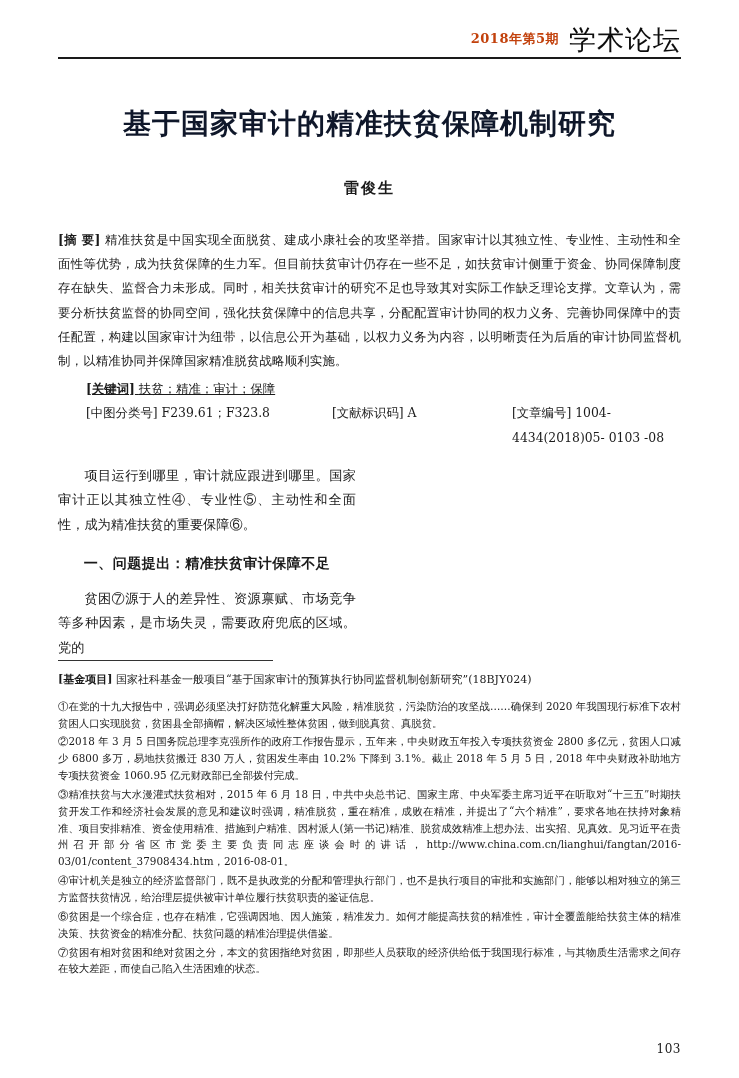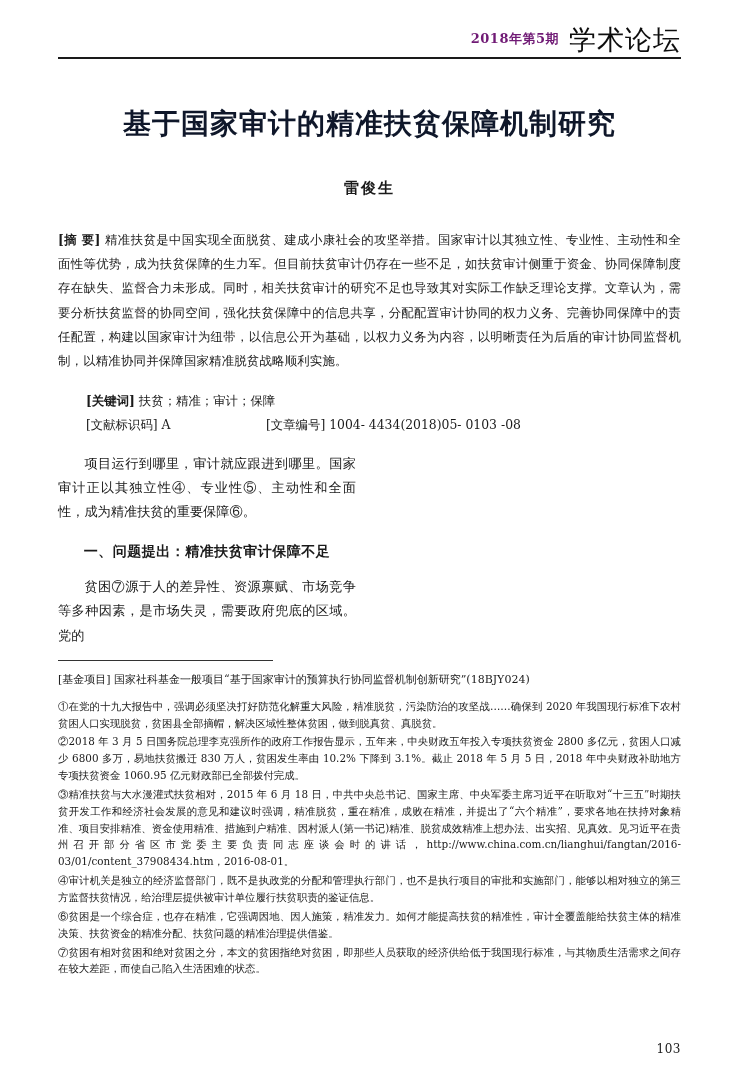--- a/index.html
+++ b/index.html
@@ -30,21 +30,21 @@
     justify-content: flex-end;
     padding-top: 26px;
     gap: 10px;
   }
   .masthead-issue {
     font-family: "DejaVu Serif", "Liberation Serif", serif;
     font-size: 13px;
     font-weight: bold;
     letter-spacing: 0.5px;
     padding-bottom: 5px;
-    color: #701a75;
+    color: #c2410c;
   }
   .masthead-logo {
     font-family: "DejaVu Serif", "Liberation Serif", serif;
     font-size: 27px;
     font-weight: normal;
     letter-spacing: 1px;
     color: #0d0d0d;
     line-height: 1;
   }
   .masthead-rule {
@@ -78,22 +78,23 @@
     text-align: justify;
     text-justify: inter-ideograph;
     letter-spacing: 0.2px;
   }
   .abstract .lead {
     font-weight: bold;
   }
   .meta-line {
     font-size: 12.4px;
     line-height: 1.95;
-    margin-top: 16px;
+    margin-top: 4px;
     padding-left: 28px;
+    text-decoration: underline;
   }
   .meta-line .lbl {
     font-weight: bold;
   }
   .meta-row {
     display: flex;
     font-size: 12.4px;
     line-height: 1.95;
     padding-left: 28px;
   }
@@ -137,21 +138,21 @@
     border-top: 1px solid #333;
     width: 215px;
     margin-bottom: 10px;
   }
   .fund {
     font-size: 11px;
     line-height: 1.7;
     text-align: justify;
     margin-bottom: 8px;
   }
-  .fund .lbl { font-weight: normal; }
+  .fund .lbl { font-weight: bold; }
   .fn {
     font-size: 10.4px;
     line-height: 1.62;
     text-align: justify;
     text-justify: inter-ideograph;
     margin-bottom: 2px;
   }
   .pageno {
     position: absolute;
     right: 58px;
@@ -179,20 +180,24 @@
     <span>精准扶贫是中国实现全面脱贫、建成小康社会的攻坚举措。国家审计以其独立性、专业性、主动性和全面性等优势，成为扶贫保障的生力军。但目前扶贫审计仍存在一些不足，如扶贫审计侧重于资金、协同保障制度存在缺失、监督合力未形成。同时，相关扶贫审计的研究不足也导致其对实际工作缺乏理论支撑。文章认为，需要分析扶贫监督的协同空间，强化扶贫保障中的信息共享，分配配置审计协同的权力义务、完善协同保障中的责任配置，构建以国家审计为纽带，以信息公开为基础，以权力义务为内容，以明晰责任为后盾的审计协同监督机制，以精准协同并保障国家精准脱贫战略顺利实施。</span>
   </div>
 
   <div class="meta-line">
     <span class="lbl">[关键词]</span>
     <span>扶贫；精准；审计；保障</span>
   </div>
 
 
   <div class="meta-row">
+    <span class="cell1">
+      <span class="lbl">[中图分类号]</span>
+      <span>F239.61；F323.8</span>
+    </span>
     <span class="cell2">
       <span class="lbl">[文献标识码]</span>
       <span>A</span>
     </span>
     <span class="cell3">
       <span class="lbl">[文章编号]</span>
       <span>1004- 4434(2018)05- 0103 -08</span>
     </span>
   </div>
 

